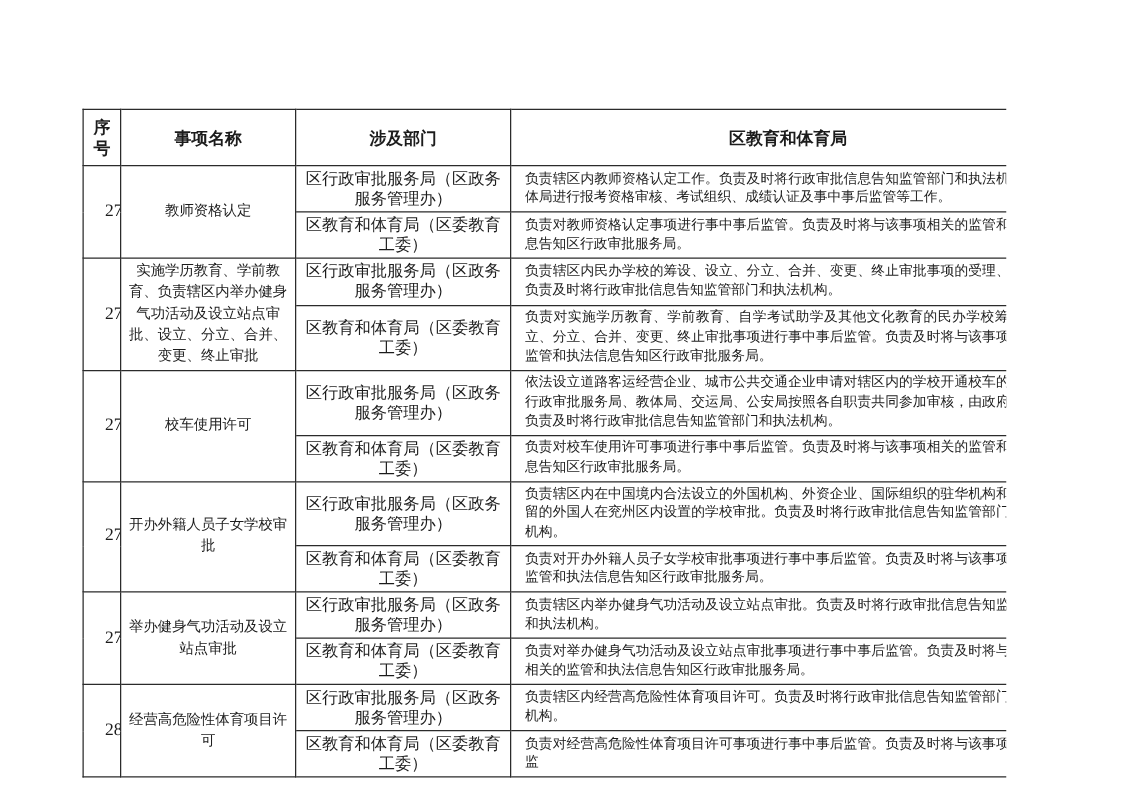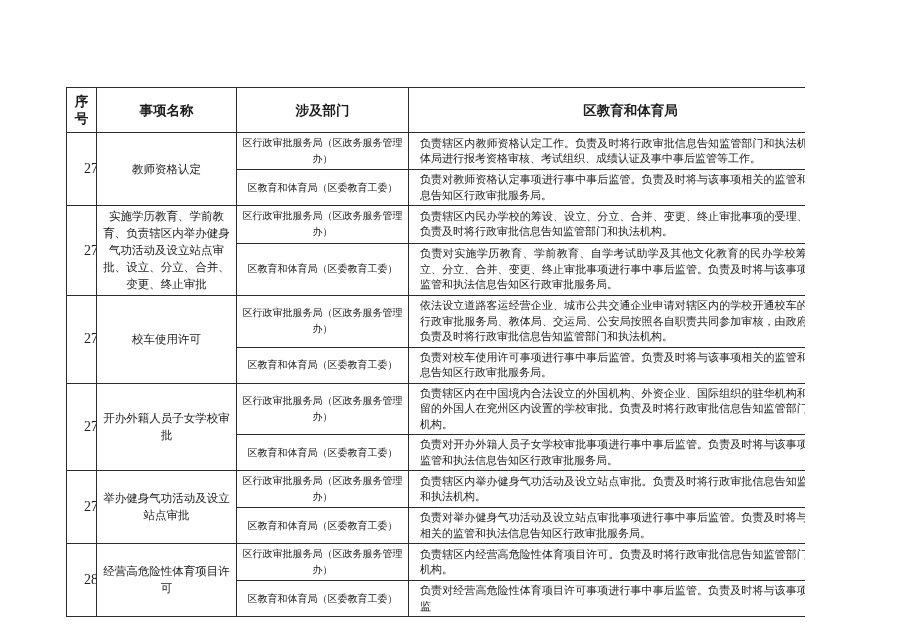--- a/index.html
+++ b/index.html
@@ -52,21 +52,21 @@
     padding: 17px;
   }
   td.name-cell {
     text-align: center;
     font-size: 11.5px;
     line-height: 17px;
     padding: 2px 5px;
   }
   td.dept-cell {
     text-align: center;
-    font-size: 10px;
+    font-size: 13px;
     line-height: 16px;
     padding: 2px 2px;
   }
   td.duty-cell {
     text-align: justify;
     font-size: 11px;
     line-height: 15.5px;
     padding: 2px 11px;
     margin-top: 21px;
   }

